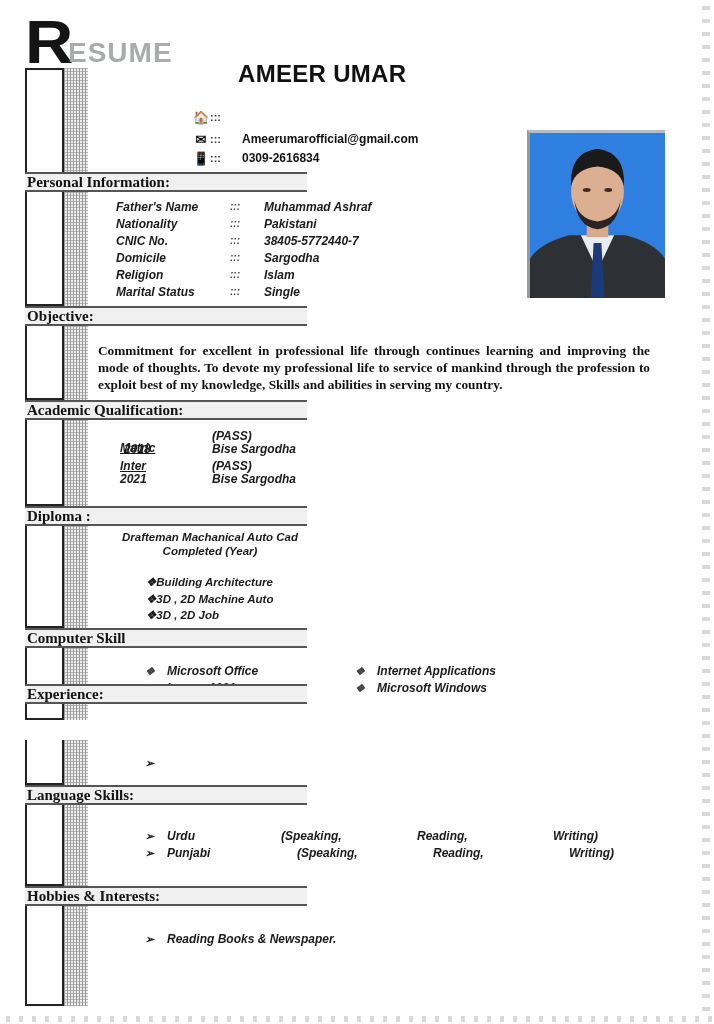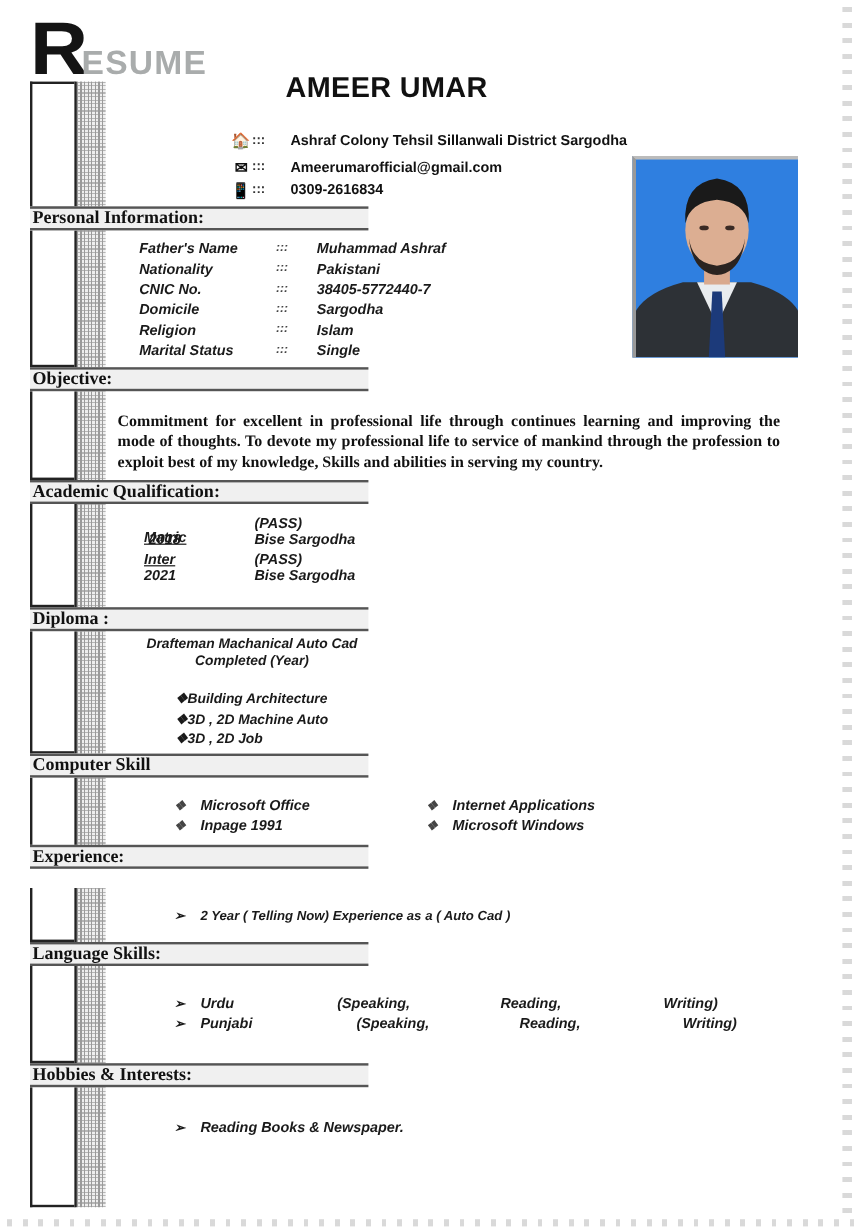--- a/index.html
+++ b/index.html
@@ -103,21 +103,20 @@
 <div class="pattern" style="top:804px;height:82px;"></div>
 
 <div class="side-box" style="top:906px;height:100px;"></div>
 <div class="pattern" style="top:906px;height:100px;"></div>
 
 <div class="name">AMEER UMAR</div>
 
 <div class="contact" style="top:110px;">
   <span class="ico">🏠</span>
   <span class="sep">:::</span>
-  <span class="txt">Ashraf Colony Tehsil Sillanwali District Sargodha</span>
 </div>
 <div class="contact" style="top:132px;">
   <span class="ico">✉</span>
   <span class="sep">:::</span>
   <span class="txt">Ameerumarofficial@gmail.com</span>
 </div>
 <div class="contact" style="top:151px;">
   <span class="ico">📱</span>
   <span class="sep">:::</span>
   <span class="txt">0309-2616834</span>
@@ -217,26 +216,25 @@
   </div>
 <div class="bullet-row txt-sm" style="left:355px;top:664px;">
     <span class="dia">❖</span>
     <span>Internet Applications</span>
   </div>
 <div class="bullet-row txt-sm" style="left:355px;top:681px;">
     <span class="dia">❖</span>
     <span>Microsoft Windows</span>
   </div>
 
-<div class="sec-bar" style="top:704px;padding-left:40px;">
+<div class="sec-bar" style="top:684px;padding-left:40px;">
   <span>Experience:</span>
 </div>
 <div class="bullet-row txt-sm" style="left:145px;top:757px;font-size:11px;">
     <span class="arrow">➢</span>
-    <span>2 Year ( Telling Now) Experience as a ( Auto Cad )</span>
   </div>
 
 <div class="sec-bar" style="top:785px;">
   <span>Language Skills:</span>
 </div>
 <div class="bullet-row txt-sm" style="left:145px;top:829px;">
   <span class="arrow">➢</span>
   <span style="width:114px;">Urdu</span>
   <span style="width:136px;">(Speaking,</span>
   <span style="width:136px;">Reading,</span>

